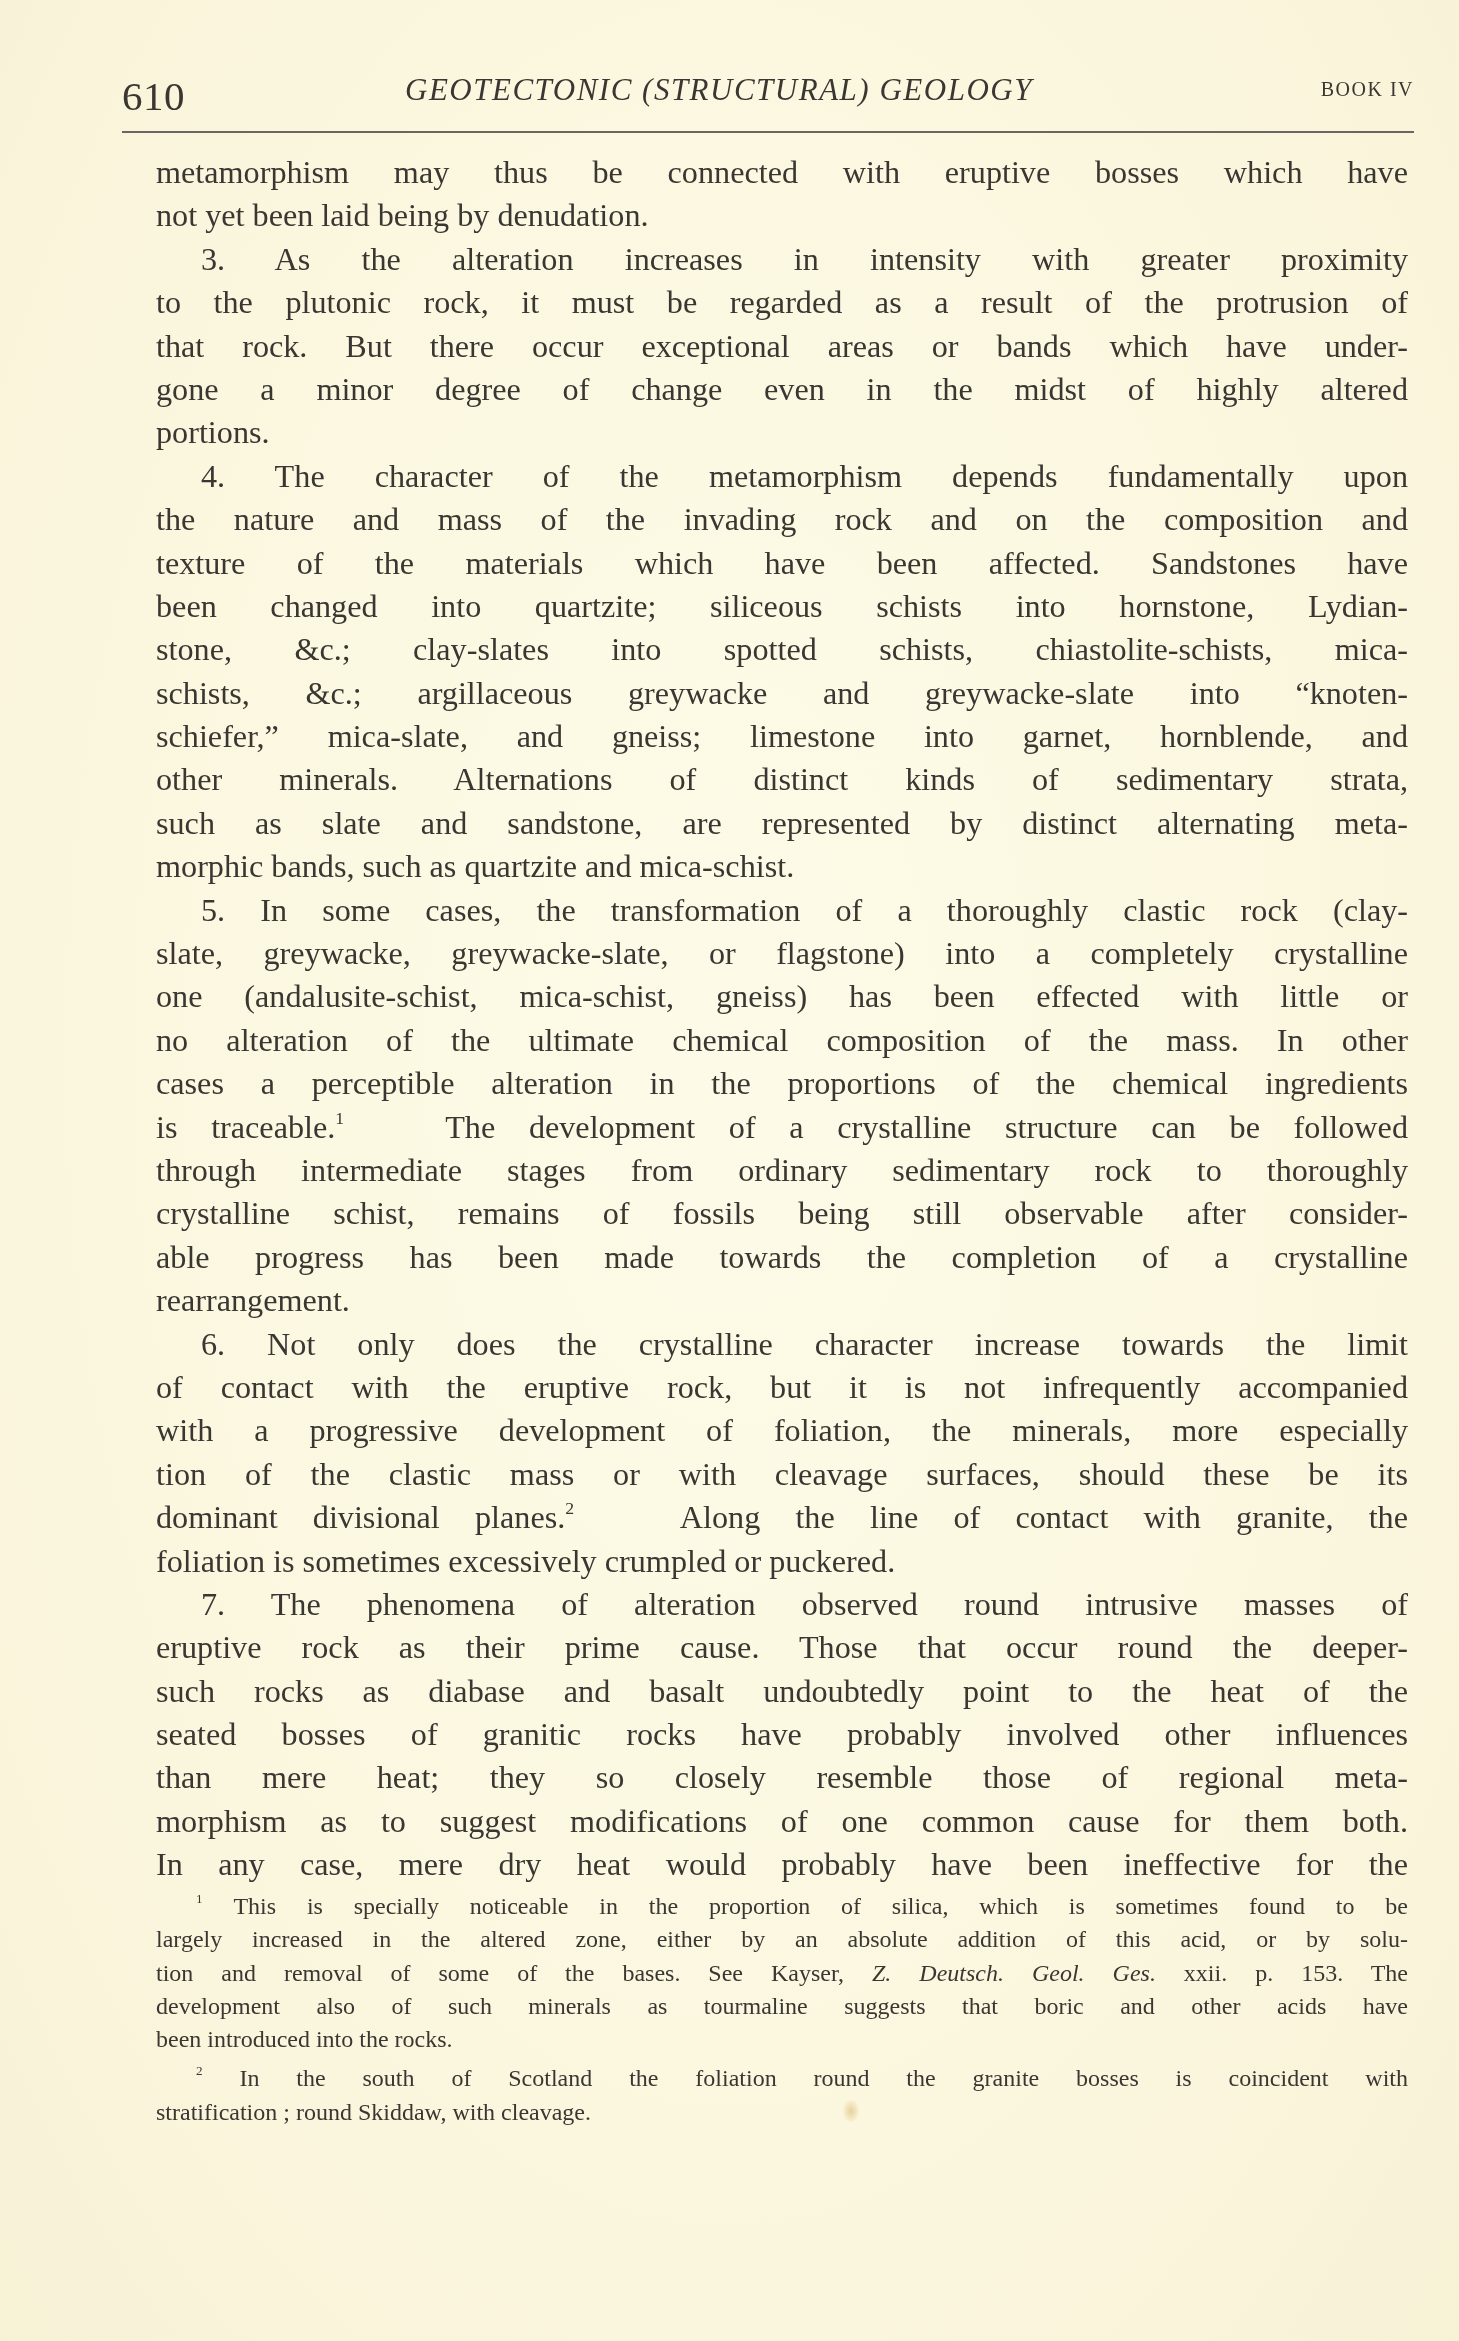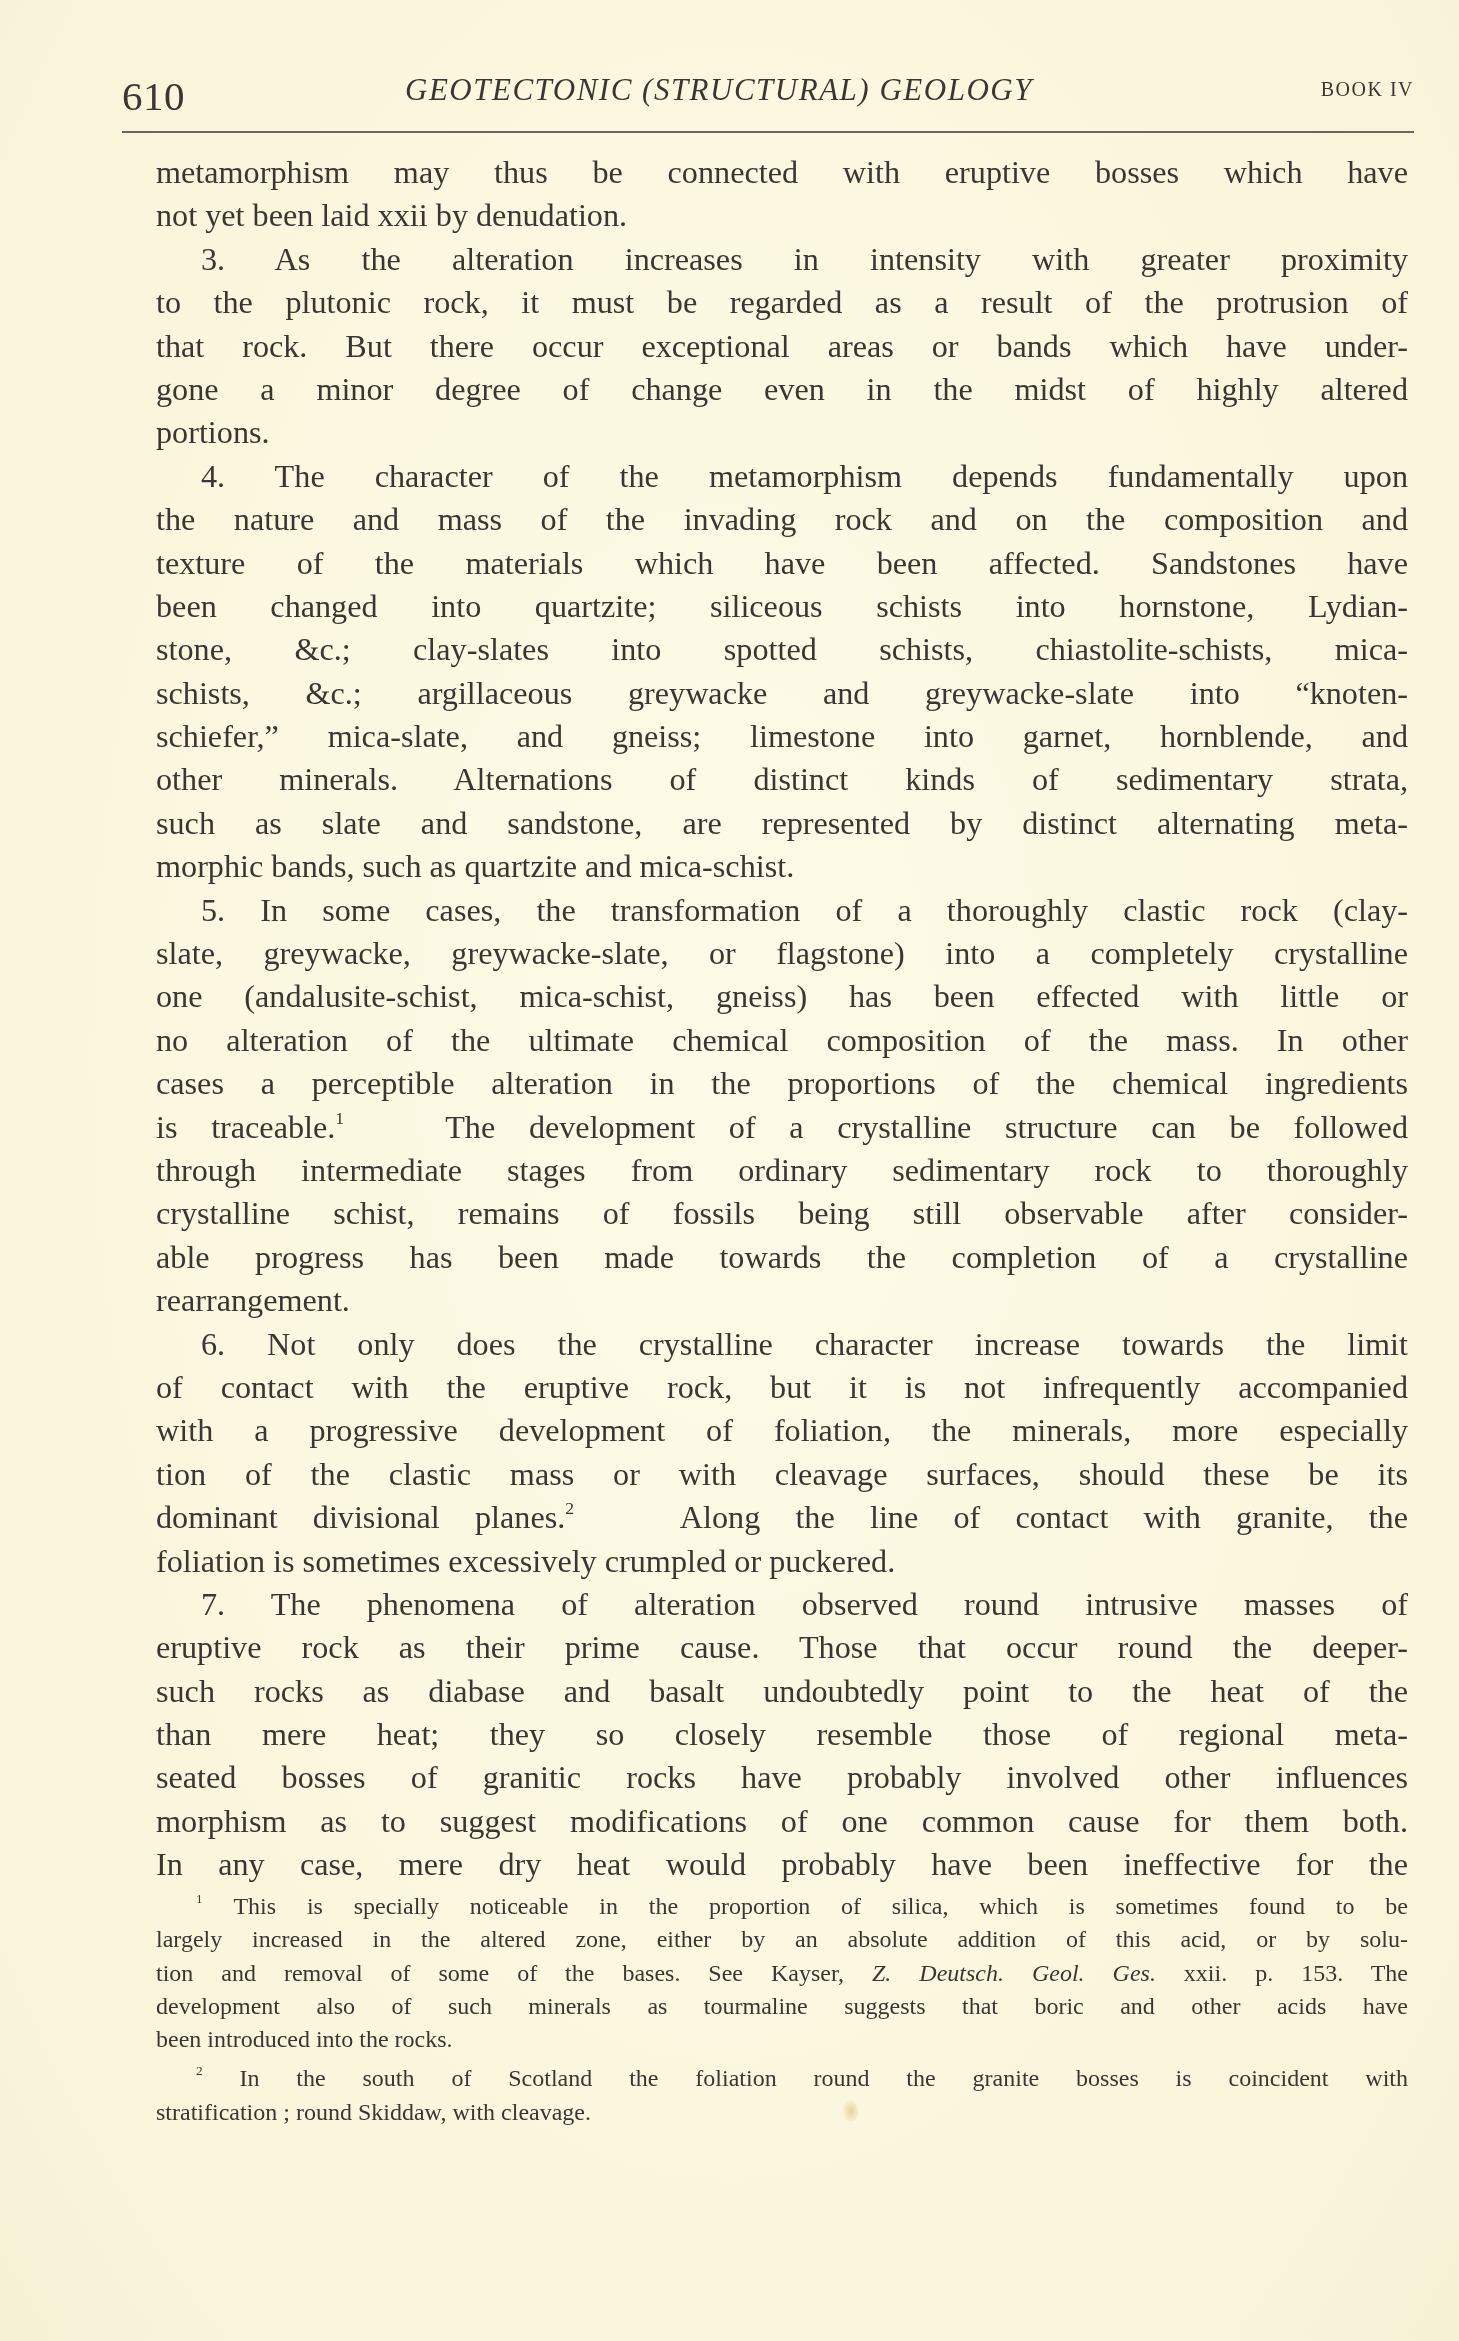--- a/index.html
+++ b/index.html
@@ -120,21 +120,21 @@
 
   <div class="running-head">
     <span class="rh-page">610</span>
     <span class="rh-title">GEOTECTONIC (STRUCTURAL) GEOLOGY</span>
     <span class="rh-book">BOOK IV</span>
   </div>
   <div class="rule"></div>
 
   <div class="body-text">
     <span class="line">metamorphism may thus be connected with eruptive bosses which have</span>
-    <span class="line last">not yet been laid xxii by denudation.</span>
+    <span class="line last">not yet been laid being by denudation.</span>
     <span class="line indent">3. As the alteration increases in intensity with greater proximity</span>
     <span class="line">to the plutonic rock, it must be regarded as a result of the protrusion of</span>
     <span class="line">that rock.  But there occur exceptional areas or bands which have under-</span>
     <span class="line">gone a minor degree of change even in the midst of highly altered</span>
     <span class="line last">portions.</span>
     <span class="line indent">4. The character of the metamorphism depends fundamentally upon</span>
     <span class="line">the nature and mass of the invading rock and on the composition and</span>
     <span class="line">texture of the materials which have been affected.  Sandstones have</span>
     <span class="line">been changed into quartzite; siliceous schists into hornstone, Lydian-</span>
     <span class="line">stone, &amp;c.; clay-slates into spotted schists, chiastolite-schists, mica-</span>
@@ -155,22 +155,22 @@
     <span class="line last">rearrangement.</span>
     <span class="line indent">6. Not only does the crystalline character increase towards the limit</span>
     <span class="line">of contact with the eruptive rock, but it is not infrequently accompanied</span>
     <span class="line">with a progressive development of foliation, the minerals, more especially</span>
     <span class="line">tion of the clastic mass or with cleavage surfaces, should these be its</span>
     <span class="line"><span>dominant divisional planes.</span><sup>2</sup>&nbsp;&nbsp;&nbsp;<span>Along the line of contact with granite, the</span></span>
     <span class="line last">foliation is sometimes excessively crumpled or puckered.</span>
     <span class="line indent">7. The phenomena of alteration observed round intrusive masses of</span>
     <span class="line">eruptive rock as their prime cause.  Those that occur round the deeper-</span>
     <span class="line">such rocks as diabase and basalt undoubtedly point to the heat of the</span>
+    <span class="line">seated bosses of granitic rocks have probably involved other influences</span>
     <span class="line">than mere heat; they so closely resemble those of regional meta-</span>
-    <span class="line">seated bosses of granitic rocks have probably involved other influences</span>
     <span class="line">morphism as to suggest modifications of one common cause for them both.</span>
     <span class="line">In any case, mere dry heat would probably have been ineffective for the</span>
   </div>
 
   <div class="footnotes">
     <div>
       <span class="fn-line fn-indent"><sup>1</sup>&nbsp;<span>This is specially noticeable in the proportion of silica, which is sometimes found to be</span></span>
       <span class="fn-line">largely increased in the altered zone, either by an absolute addition of this acid, or by solu-</span>
       <span class="fn-line"><span>tion and removal of some of the bases.  See Kayser, </span><i>Z. Deutsch. Geol. Ges.</i><span> xxii. p. 153.  The</span></span>
       <span class="fn-line">development also of such minerals as tourmaline suggests that boric and other acids have</span>

